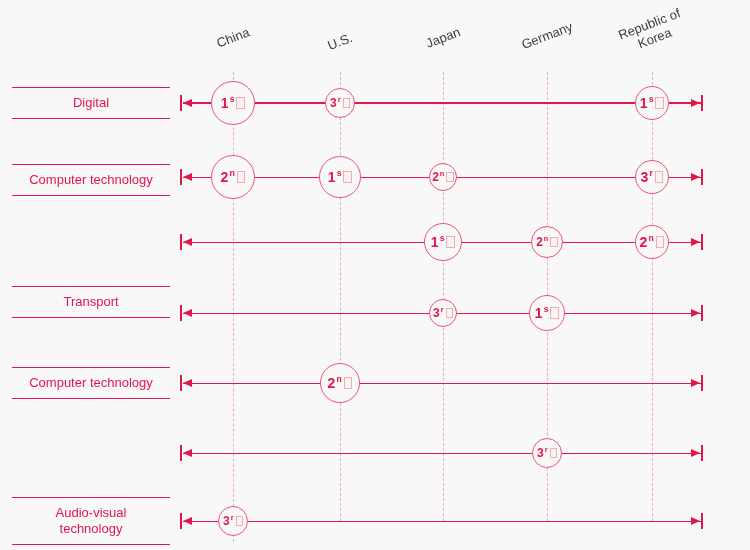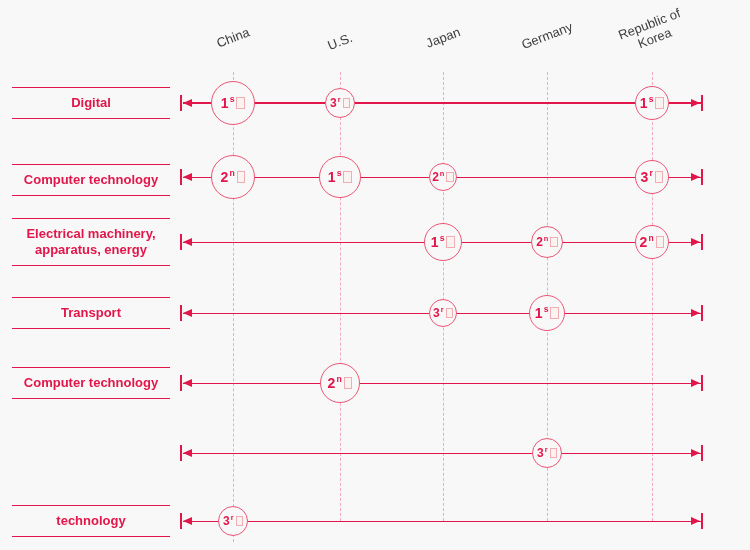--- a/index.html
+++ b/index.html
@@ -36,21 +36,20 @@
     width:158px;
     transform:translateY(-50%);
     padding:7px 0;
     border-top:1px solid #e2164a;
     border-bottom:1px solid #e2164a;
     text-align:center;
     font-size:13px;
     line-height:16px;
     color:#e2164a;
     z-index:4;
-    font-weight:bold;
   }
   
   .row-line{
     position:absolute;
     background:#e2164a;
     z-index:1;
   }
   .tick{
     position:absolute;
     width:2px;height:16px;
@@ -192,24 +191,20 @@
         <span>3</span>
         <span class="rank-sup">r</span>
         <span class="tofu"></span>
       </span>
     </div>
     <div class="row-line" style="left: 183px; width: 518px; height: 1px; top: 241.5px;"></div>
     <div class="tick" style="left: 180px; top: 234px;"></div>
     <div class="tick" style="left: 701px; top: 234px;"></div>
     <div class="arrow left" style="left: 183px; top: 238px;"></div>
     <div class="arrow right" style="left: 691px; top: 238px;"></div>
-    <div class="row-label" style="top: 242px;">
-      <div>Electrical machinery,</div>
-      <div>apparatus, energy</div>
-    </div>
     <div class="rank-circle" style="left: 424px; top: 223px; width: 38px; height: 38px;">
       <span class="rank-text">
         <span>1</span>
         <span class="rank-sup">s</span>
         <span class="tofu"></span>
       </span>
     </div>
     <div class="rank-circle" style="left: 531px; top: 226px; width: 32px; height: 32px;">
       <span class="rank-text small">
         <span>2</span>
@@ -222,21 +217,21 @@
         <span>2</span>
         <span class="rank-sup">n</span>
         <span class="tofu"></span>
       </span>
     </div>
     <div class="row-line" style="left: 183px; width: 518px; height: 1px; top: 312.5px;"></div>
     <div class="tick" style="left: 180px; top: 305px;"></div>
     <div class="tick" style="left: 701px; top: 305px;"></div>
     <div class="arrow left" style="left: 183px; top: 309px;"></div>
     <div class="arrow right" style="left: 691px; top: 309px;"></div>
-    <div class="row-label" style="top: 313px;">
+    <div class="row-label" style="top: 302px;">
       <div>Transport</div>
     </div>
     <div class="rank-circle" style="left: 429px; top: 299px; width: 28px; height: 28px;">
       <span class="rank-text small">
         <span>3</span>
         <span class="rank-sup">r</span>
         <span class="tofu"></span>
       </span>
     </div>
     <div class="rank-circle" style="left: 529px; top: 295px; width: 36px; height: 36px;">
@@ -272,20 +267,21 @@
         <span class="rank-sup">r</span>
         <span class="tofu"></span>
       </span>
     </div>
     <div class="row-line" style="left: 183px; width: 518px; height: 1px; top: 520.5px;"></div>
     <div class="tick" style="left: 180px; top: 513px;"></div>
     <div class="tick" style="left: 701px; top: 513px;"></div>
     <div class="arrow left" style="left: 183px; top: 517px;"></div>
     <div class="arrow right" style="left: 691px; top: 517px;"></div>
     <div class="row-label" style="top: 521px;">
+      <div>Audio-visual</div>
       <div>technology</div>
     </div>
     <div class="rank-circle" style="left: 218px; top: 506px; width: 30px; height: 30px;">
       <span class="rank-text small">
         <span>3</span>
         <span class="rank-sup">r</span>
         <span class="tofu"></span>
       </span>
     </div>
   </div>

